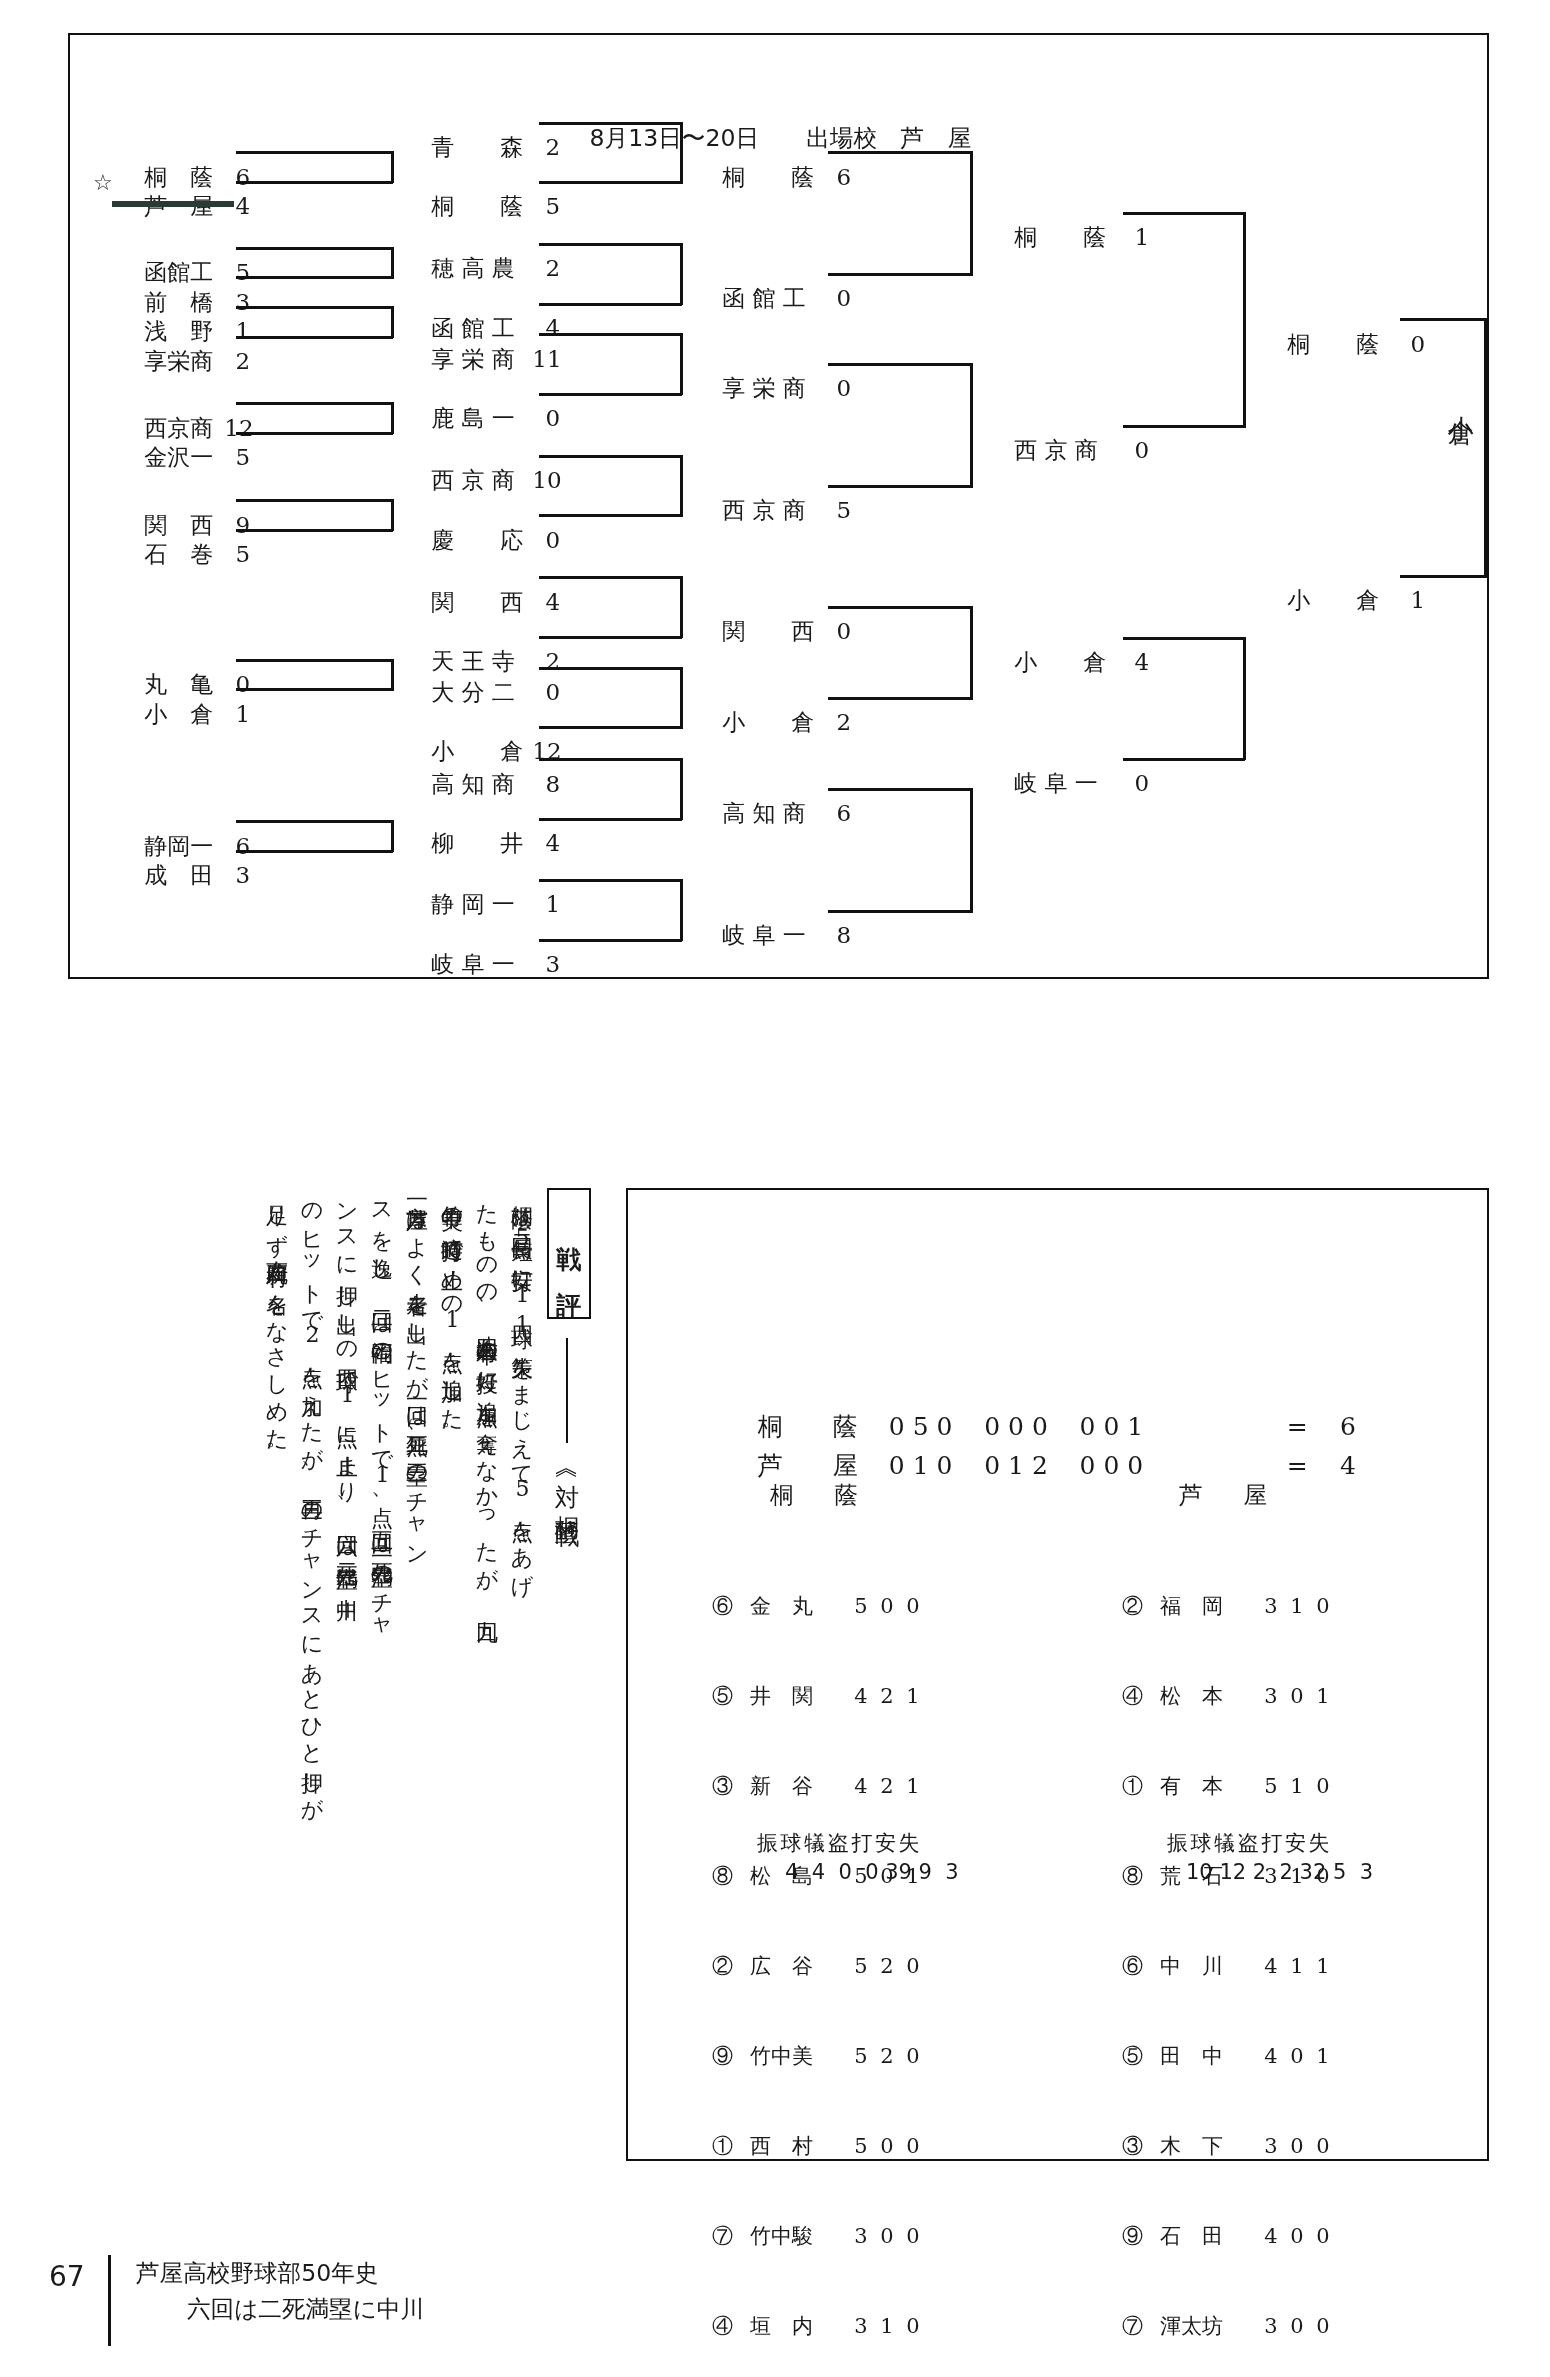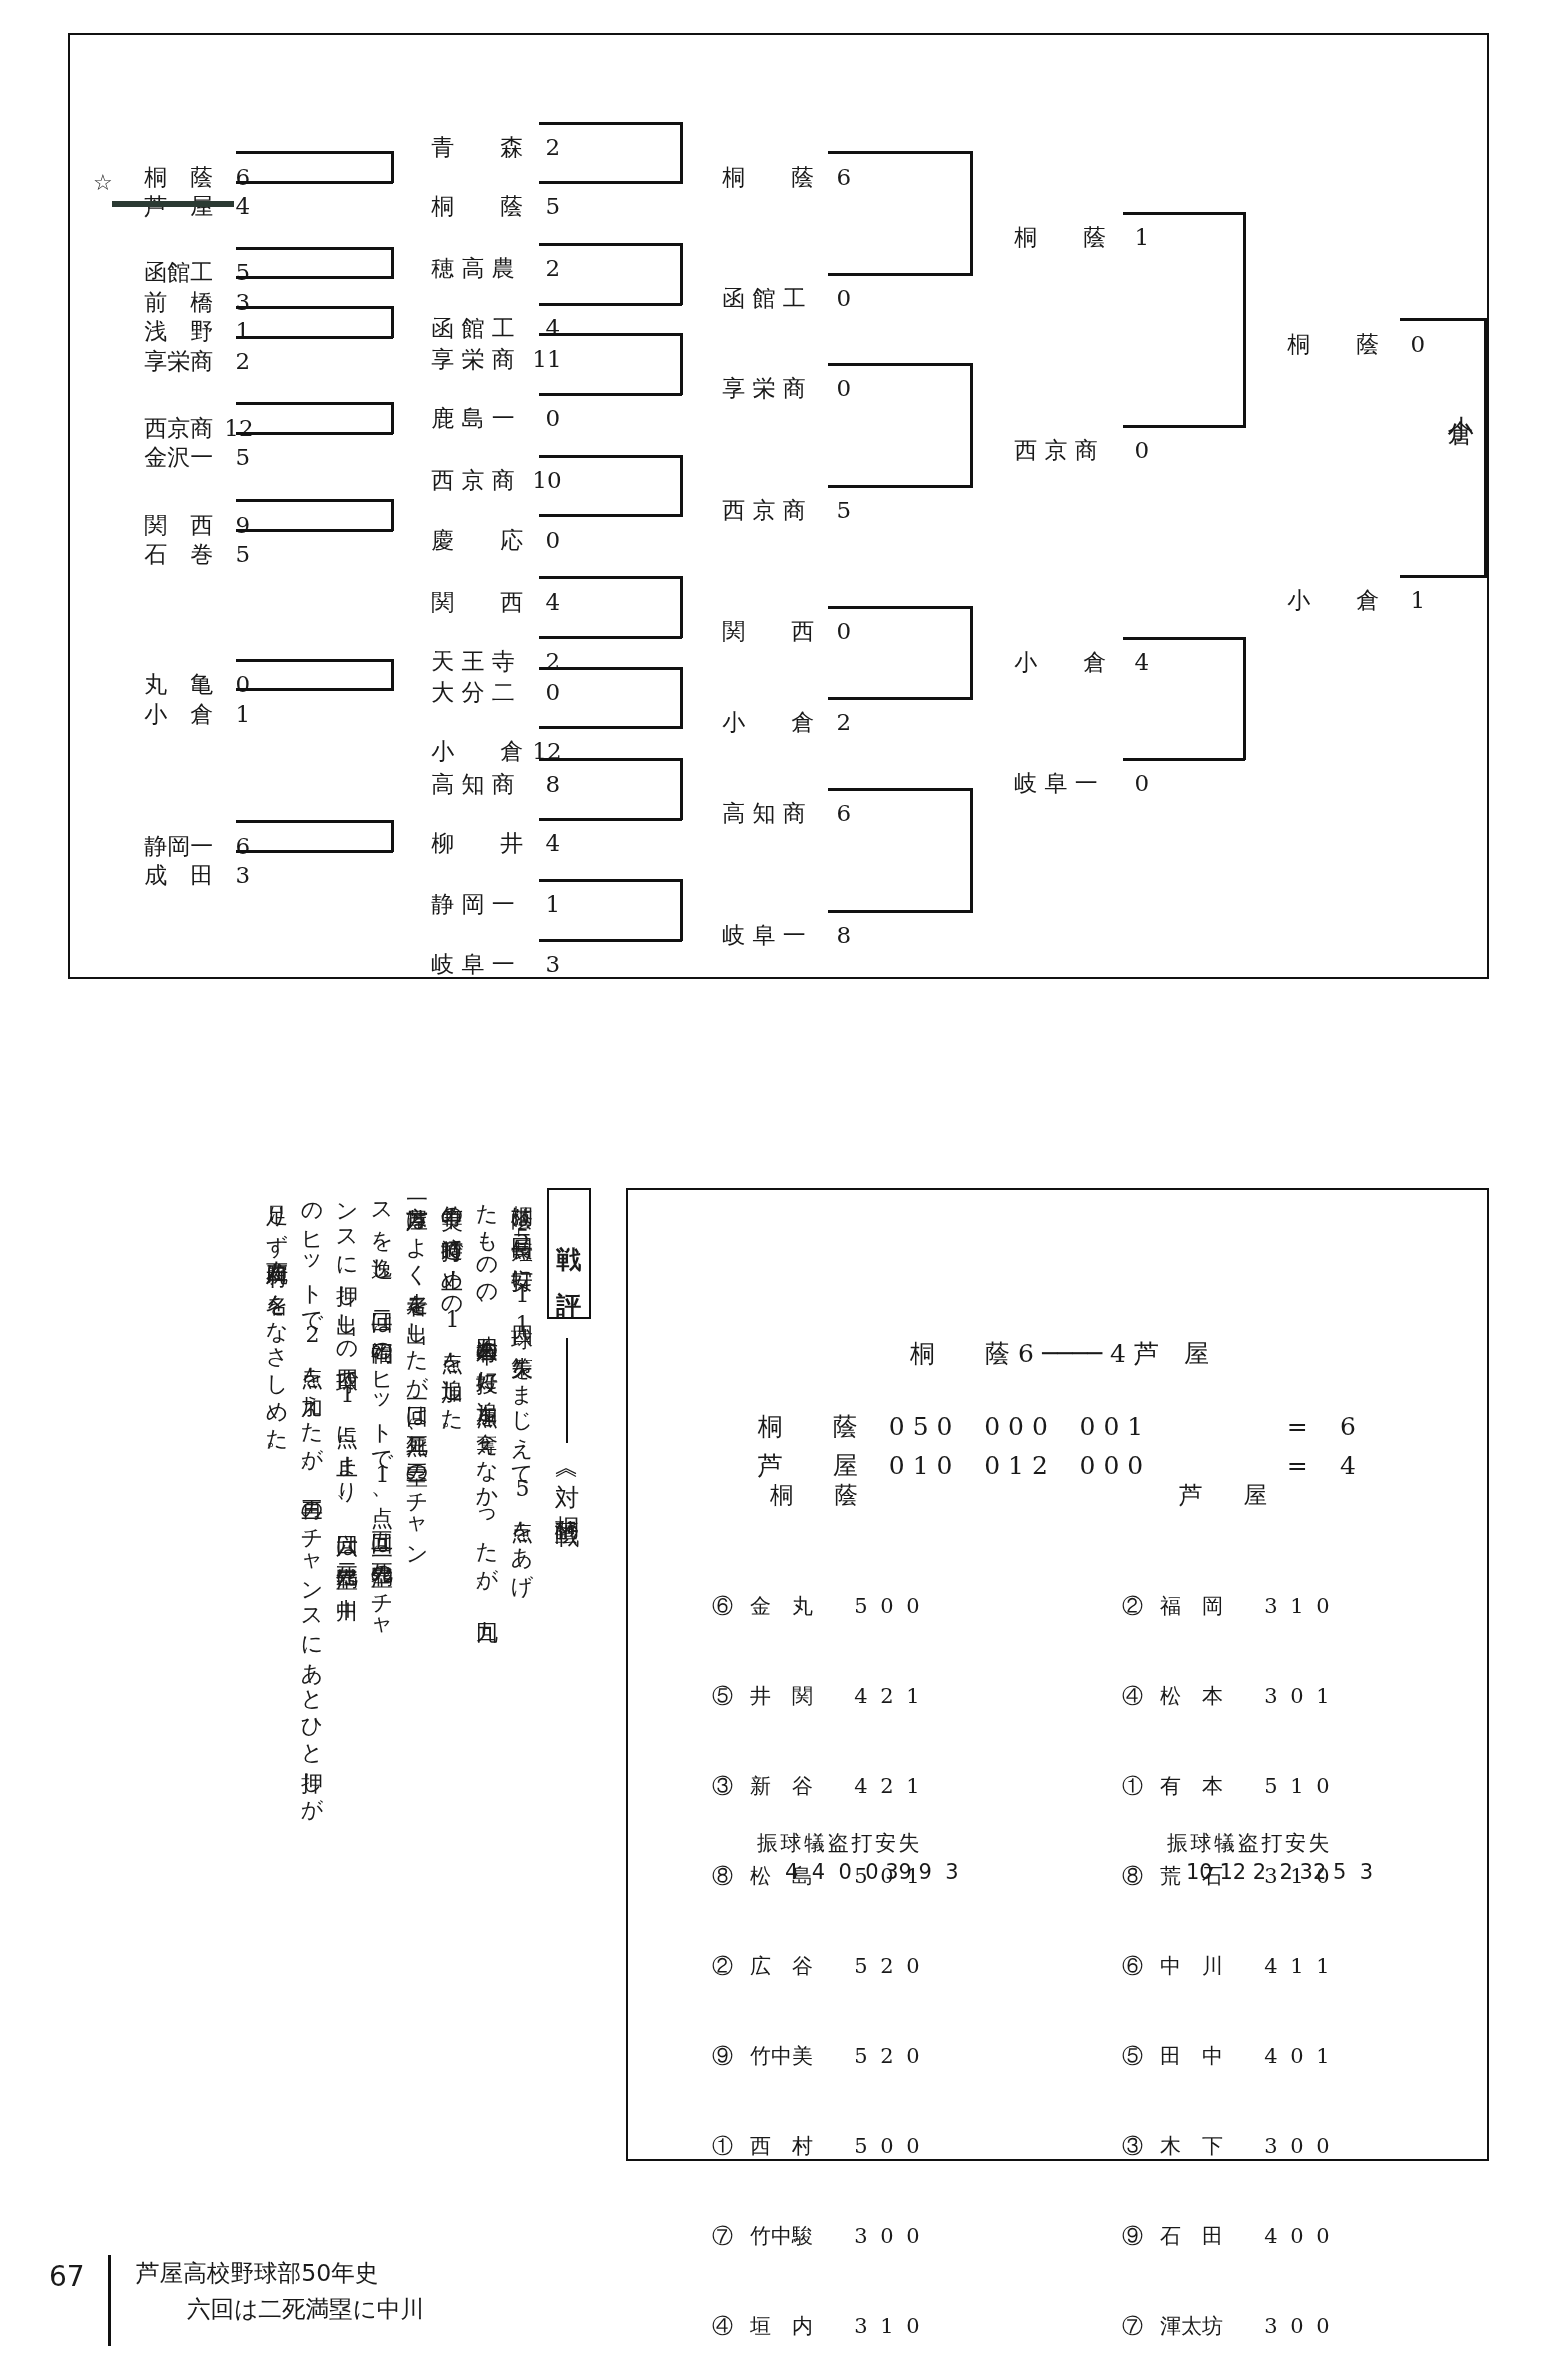--- a/index.html
+++ b/index.html
@@ -112,20 +112,21 @@
   #footer-page{ position:absolute; left:0; top:5.2px; font-size:28px; }
   #footer-rule{ position:absolute; left:59px; top:0; width:2.6px; height:91px; background:#111; }
   #footer-l1{ position:absolute; left:87px; top:1.7px; font-size:23.6px; white-space:pre; }
   #footer-l2{ position:absolute; left:138px; top:38px; font-size:23.6px; white-space:pre; }
 </style>
 </head>
 <body>
 
 <div id="bracket-panel">
 
+  <div id="bracket-subtitle">8月13日〜20日　　出場校　芦　屋</div>
 
   <div class="star" style="left:23px; top:137px;">☆</div>
 
   <div class="slot" style="left:45px; top:108px;">
     <span class="nm" style="width:80px;">桐　蔭</span><span class="sc" style="width:26px;">6</span>
   </div>
   <div class="slot" style="left:45px; top:137px;">
     <span class="nm" style="width:80px;">芦　屋</span><span class="sc" style="width:26px;">4</span>
   </div>
   <div class="ul-thick" style="left:42px; top:166px; width:122px;"></div>
@@ -358,21 +359,20 @@
   <div class="vcol">竹中美の適時打で止めの1点を追加した。</div>
   <div class="vcol">一方芦屋はよく走者を出したが一回は無死二、三塁のチャン</div>
   <div class="vcol">スを逸し、二回は福岡のヒットで1点、五回は一死満塁のチャ</div>
   <div class="vcol">ンスに押し出しの四球で1点に止まり、六回は二死満塁に中川</div>
   <div class="vcol">のヒットで2点を加えたが、再三のチャンスにあとひと押しが</div>
   <div class="vcol">足りず左腕西村に名をなさしめた。</div>
 </div>
 
 <div id="score-panel">
 
-  <div id="score-matchline">桐　　蔭 6 ──── 4 芦　屋</div>
 
   <div class="ls-row" style="left:98px; top:199px;">
     <span style="display:inline-block;width:131px;">桐　　蔭</span><span style="display:inline-block;width:385px;">0 5 0    0 0 0    0 0 1</span><span style="display:inline-block;width:47px;text-align:center;">=</span><span style="display:inline-block;width:35px;text-align:right;">6</span>
   </div>
   <div class="ls-row" style="left:98px; top:238px;">
     <span style="display:inline-block;width:131px;">芦　　屋</span><span style="display:inline-block;width:385px;">0 1 0    0 1 2    0 0 0</span><span style="display:inline-block;width:47px;text-align:center;">=</span><span style="display:inline-block;width:35px;text-align:right;">4</span>
   </div>
 
   <div class="team-head" style="left:142px; top:289px;">桐　蔭</div>
   <div class="team-head" style="left:551px; top:289px;">芦　屋</div>

